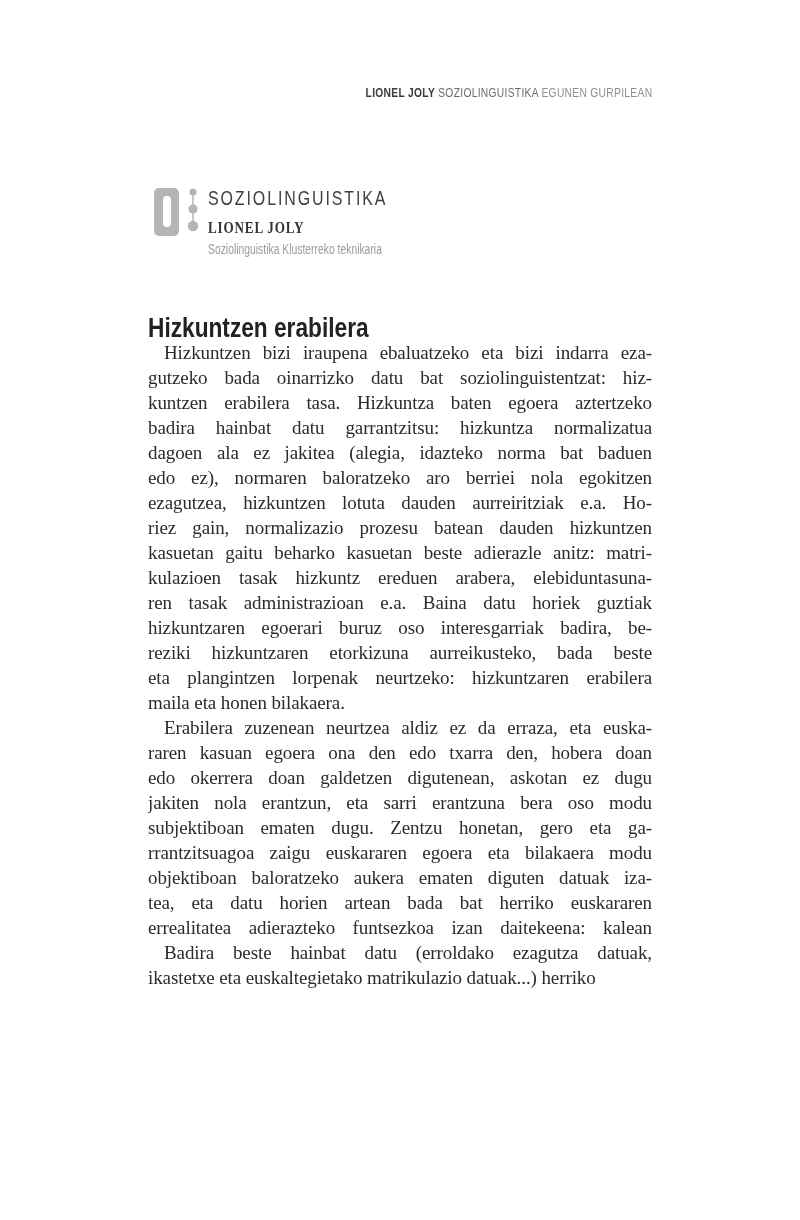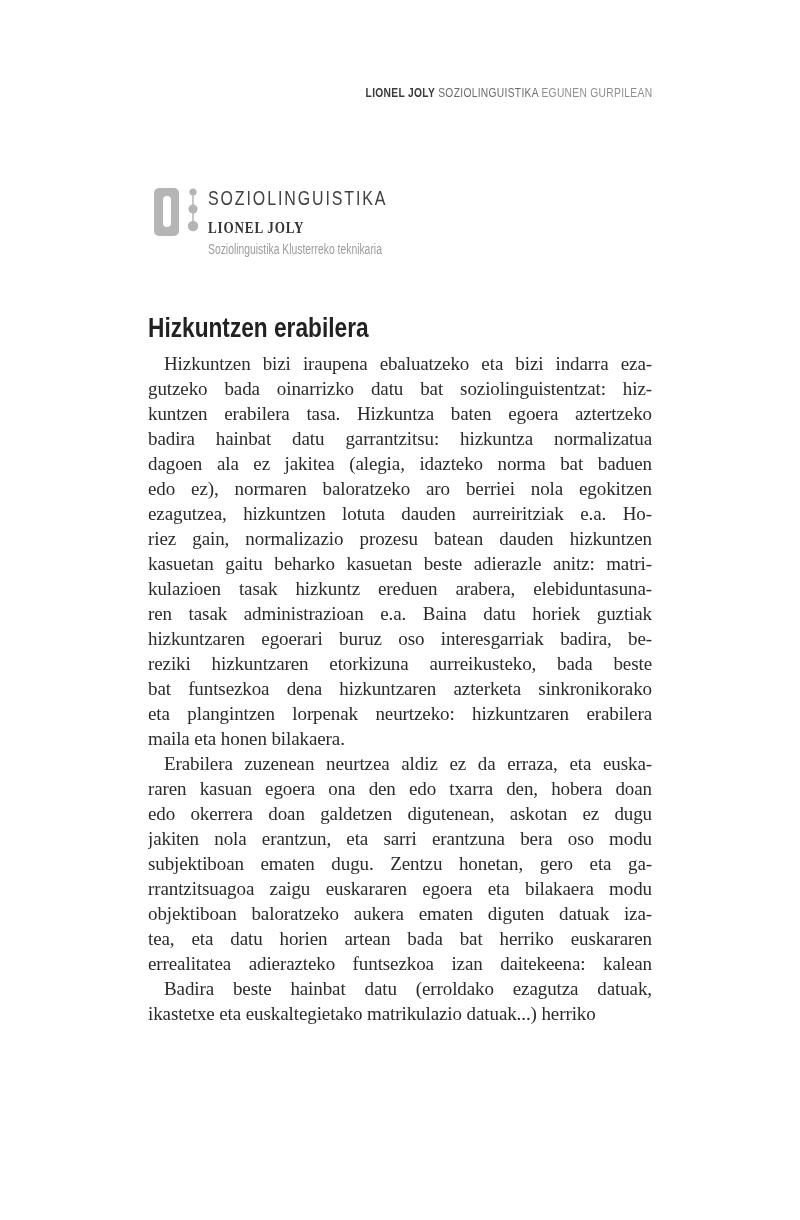--- a/index.html
+++ b/index.html
@@ -55,21 +55,21 @@
     margin: 0;
     font-size: 27px; font-weight: bold; color: #222222;
     letter-spacing: 0;
     transform: scaleX(0.84); transform-origin: left center;
     white-space: nowrap;
   }
 
   
   .article-body {
     position: absolute;
-    left: 148px; top: 351px;
+    left: 148px; top: 340px;
     width: 504px;
     font-family: "Liberation Serif", serif;
     font-size: 19px;
     letter-spacing: -0.1px;
     color: #2b2b2b;
   }
   .article-body .line {
     height: 25px;
     line-height: 25px;
     text-align: justify;
@@ -133,21 +133,20 @@
       <div class="line">badira hainbat datu garrantzitsu: hizkuntza normalizatua</div>
       <div class="line">dagoen ala ez jakitea (alegia, idazteko norma bat baduen</div>
       <div class="line">edo ez), normaren baloratzeko aro berriei nola egokitzen</div>
       <div class="line">ezagutzea, hizkuntzen lotuta dauden aurreiritziak e.a. Ho-</div>
       <div class="line">riez gain, normalizazio prozesu batean dauden hizkuntzen</div>
       <div class="line">kasuetan gaitu beharko kasuetan beste adierazle anitz: matri-</div>
       <div class="line">kulazioen tasak hizkuntz ereduen arabera, elebiduntasuna-</div>
       <div class="line">ren tasak administrazioan e.a. Baina datu horiek guztiak</div>
       <div class="line">hizkuntzaren egoerari buruz oso interesgarriak badira, be-</div>
       <div class="line">reziki hizkuntzaren etorkizuna aurreikusteko, bada beste</div>
-      <div class="line">bat funtsezkoa dena hizkuntzaren azterketa sinkronikorako</div>
       <div class="line">eta plangintzen lorpenak neurtzeko: hizkuntzaren erabilera</div>
       <div class="line endline">maila eta honen bilakaera.</div>
       <div class="line indent">Erabilera zuzenean neurtzea aldiz ez da erraza, eta euska-</div>
       <div class="line">raren kasuan egoera ona den edo txarra den, hobera doan</div>
       <div class="line">edo okerrera doan galdetzen digutenean, askotan ez dugu</div>
       <div class="line">jakiten nola erantzun, eta sarri erantzuna bera oso modu</div>
       <div class="line">subjektiboan ematen dugu. Zentzu honetan, gero eta ga-</div>
       <div class="line">rrantzitsuagoa zaigu euskararen egoera eta bilakaera modu</div>
       <div class="line">objektiboan baloratzeko aukera ematen diguten datuak iza-</div>
       <div class="line">tea, eta datu horien artean bada bat herriko euskararen</div>

